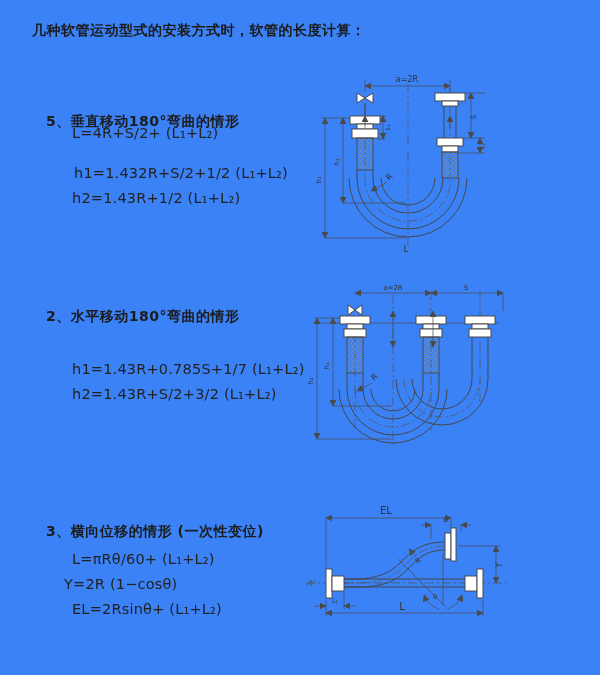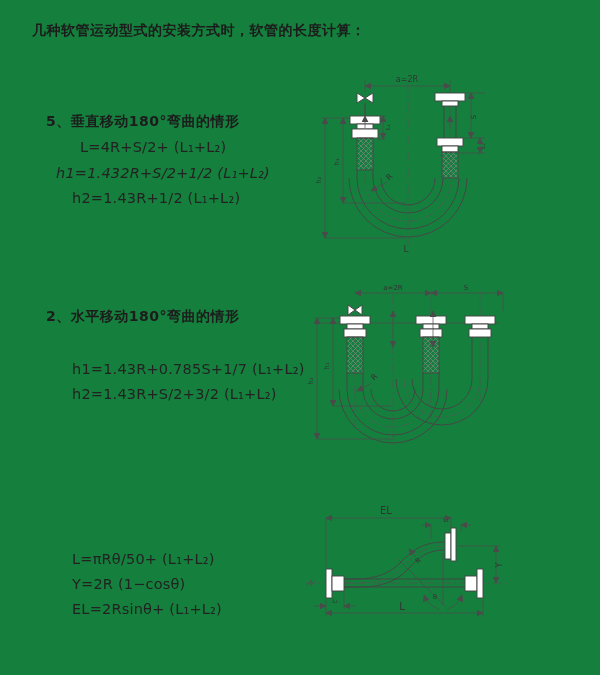--- a/index.html
+++ b/index.html
@@ -1,17 +1,17 @@
 <!DOCTYPE html>
 <html><head>
 <meta charset="utf-8">
 <style>
   html,body{margin:0;padding:0;background:#e8e8e8;}
   .page{
-    position:relative;width:600px;height:675px;background:#15803d;
+    position:relative;width:600px;height:675px;background:#3b82f6;
     font-family:"DejaVu Sans","Liberation Sans",sans-serif;color:#1c1c1c;overflow:hidden;
   }
   .doc-title{
     position:absolute;left:32px;top:22px;font-size:14px;font-weight:700;letter-spacing:0.5px;
   }
   .sec-heading{position:absolute;font-size:14px;font-weight:700;letter-spacing:0.5px;}
   .formula{position:absolute;font-size:14.5px;font-weight:400;color:#222;letter-spacing:0.2px;}
   svg{position:absolute;overflow:visible;}
   svg text{fill:#333;font-family:"DejaVu Sans","Liberation Sans",sans-serif;}
   .dl{stroke:#4a4a4a;stroke-width:0.7;fill:none;}          
@@ -20,30 +20,31 @@
   .cl{stroke:#555;stroke-width:0.7;fill:none;stroke-dasharray:9 3 2 3;} 
 </style>
 </head>
 <body>
 
 <div class="page">
 
   <div class="doc-title">几种软管运动型式的安装方式时，软管的长度计算：</div>
 
   <div class="sec-heading" style="left:46px;top:113px;">5、垂直移动180°弯曲的情形</div>
-  <div class="formula" style="left:72px;top:139px;margin-left:8px;">L=4R+S/2+ (L₁+L₂)</div>
-  <div class="formula" style="left:56px;top:165px;font-style:italic;">h1=1.432R+S/2+1/2 (L₁+L₂)</div>
+  <div class="formula" style="left:72px;top:125px;">L=4R+S/2+ (L₁+L₂)</div>
+  <div class="formula" style="left:74px;top:165px;">h1=1.432R+S/2+1/2 (L₁+L₂)</div>
   <div class="formula" style="left:72px;top:190px;text-align:right;">h2=1.43R+1/2 (L₁+L₂)</div>
 
   <div class="sec-heading" style="left:46px;top:308px;text-align:center;">2、水平移动180°弯曲的情形</div>
   <div class="formula" style="left:72px;top:361px;">h1=1.43R+0.785S+1/7 (L₁+L₂)</div>
   <div class="formula" style="left:72px;top:386px;">h2=1.43R+S/2+3/2 (L₁+L₂)</div>
 
-  <div class="formula" style="left:72px;top:551px;">L=πRθ/50+ (L₁+L₂)</div>
-  <div class="formula" style="left:72px;top:576px;">Y=2R (1−cosθ)</div>
+  <div class="sec-heading" style="left:46px;top:523px;">3、横向位移的情形 (一次性变位)</div>
+  <div class="formula" style="left:72px;top:551px;">L=πRθ/60+ (L₁+L₂)</div>
+  <div class="formula" style="left:64px;top:576px;">Y=2R (1−cosθ)</div>
   <div class="formula" style="left:72px;top:601px;">EL=2Rsinθ+ (L₁+L₂)</div>
 
   <svg style="left:306px;top:66px;" width="285" height="200" viewBox="0 0 285 200">
     <defs>
       <marker id="a1" viewBox="0 0 10 10" refX="9" refY="5" markerWidth="7" markerHeight="7" markerUnits="userSpaceOnUse" orient="auto-start-reverse">
         <path d="M0,0 L10,5 L0,10 z" fill="#4a4a4a"></path>
       </marker>
       <pattern id="hb1" width="5" height="5" patternUnits="userSpaceOnUse">
         <path d="M0,0 l5,5 M5,0 l-5,5" stroke="#8a8a8a" stroke-width="0.6"></path>
       </pattern>

